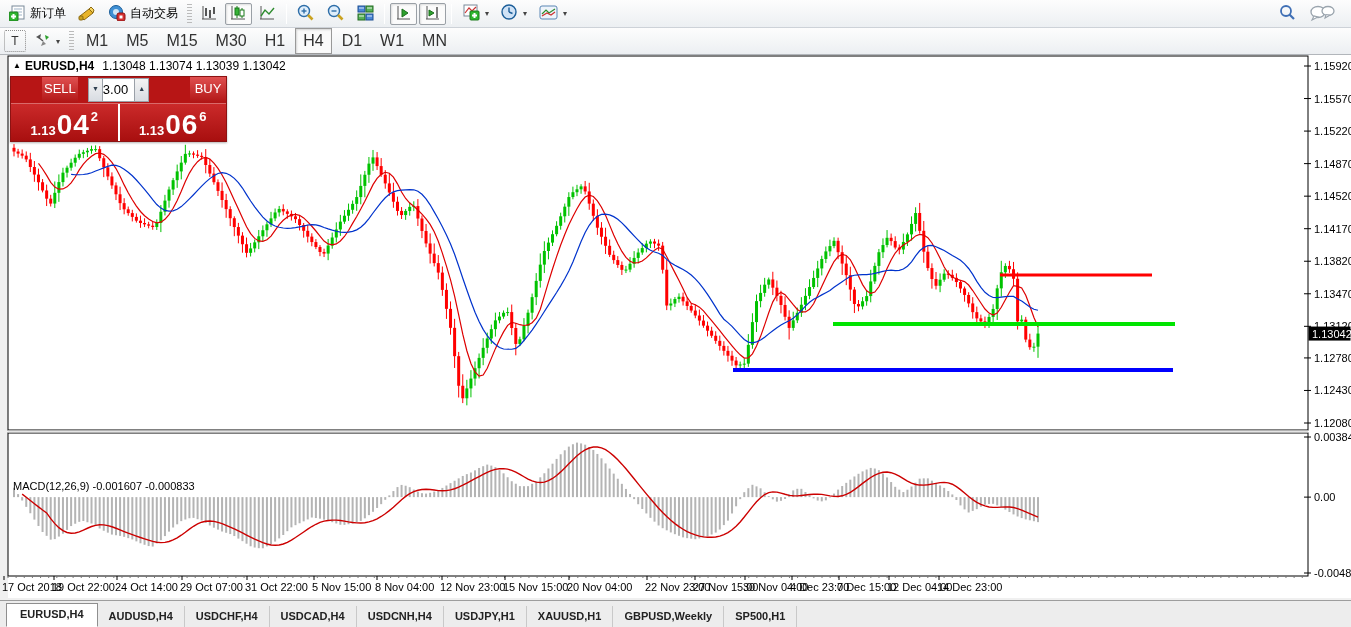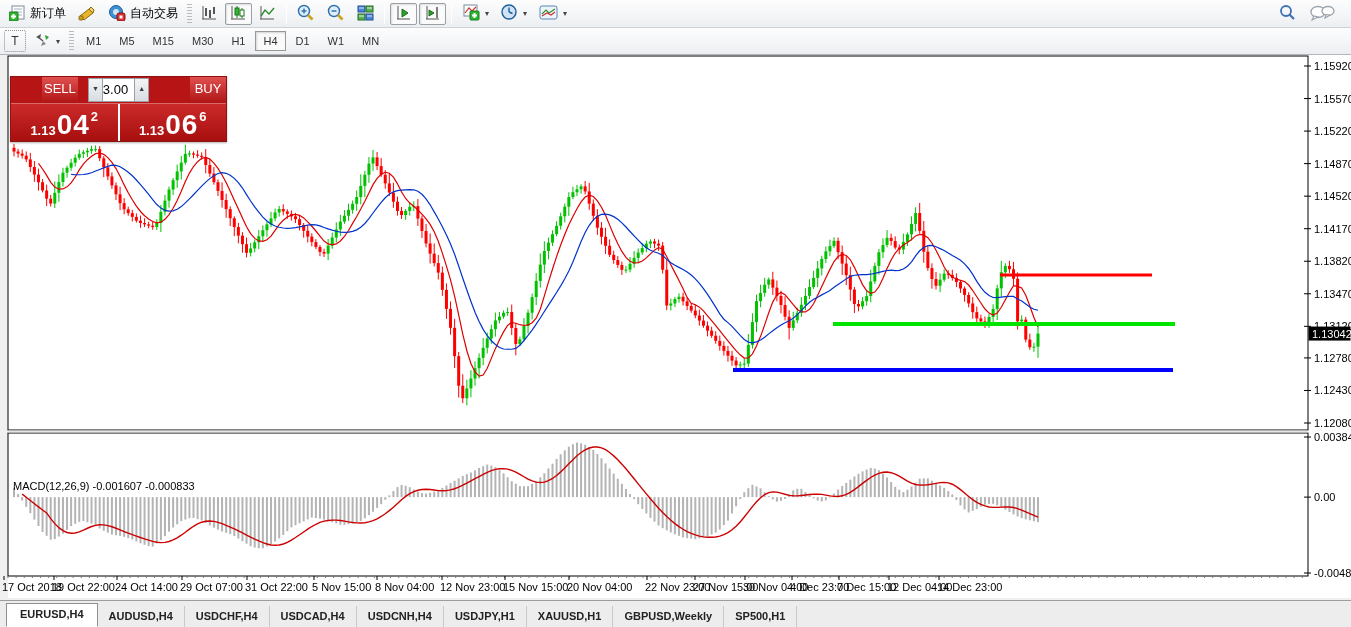--- a/index.html
+++ b/index.html
@@ -13,21 +13,21 @@
   #toolbar2 { height:27px; border-bottom:1px solid #b2b6bb; }
   .tb-btn { display:flex; align-items:center; gap:4px; padding:2px 4px; margin:0 1px;
     border:1px solid transparent; border-radius:2px; height:22px; cursor:default; }
   .tb-btn.selected { border:1px solid #9aa0a6; background:#fbfbfb;
     box-shadow:inset 1px 1px 2px rgba(0,0,0,.12); }
   .tb-btn .lbl { font-size:12px; white-space:nowrap; }
   .tb-sep { width:1px; height:20px; background:#c6cacf; border-right:1px solid #fff; margin:0 4px; }
   .tb-handle { width:5px; height:20px; margin:0 3px;
     background:repeating-linear-gradient(#bbb 0 1px, transparent 1px 3px); }
   .caret { font-size:8px; color:#444; margin-left:1px; }
-  .tf-btn { padding:3px 7px; margin:12px 1px; font-size:11px; color:#333; border:1px solid transparent; }
+  .tf-btn { padding:3px 7px; margin:12px 1px; font-size:16px; color:#333; border:1px solid transparent; }
   .tf-btn.selected { border:1px solid #999; background:#fafafa;
     box-shadow:inset 1px 1px 2px rgba(0,0,0,.15); }
   .spacer { margin-left:auto; }
   .ticon { display:inline-block; }
 
   
   #workspace { position:relative; width:1351px; height:545px; background:#f0f0f0; }
   #chart-svg { position:absolute; left:0; top:0; }
 
   #chart-title { position:absolute; left:13px; top:4px; font-size:12px; z-index:5; }
@@ -1263,20 +1263,23 @@
       <rect x="1012.5219123505976" y="497.11628174192805" width="2" height="17.299983107899322" fill="#b4b4b4"></rect>
       <rect x="1016.601593625498" y="497.11628174192805" width="2" height="19.377848825312356" fill="#b4b4b4"></rect>
       <rect x="1020.6812749003984" y="497.11628174192805" width="2" height="20.971657435522786" fill="#b4b4b4"></rect>
       <rect x="1024.7609561752988" y="497.11628174192805" width="2" height="22.270629240886763" fill="#b4b4b4"></rect>
       <rect x="1028.8406374501992" y="497.11628174192805" width="2" height="23.18137701814993" fill="#b4b4b4"></rect>
       <rect x="1032.9203187250996" y="497.11628174192805" width="2" height="24.092124795412985" fill="#b4b4b4"></rect>
       <rect x="1037" y="497.11628174192805" width="2" height="25.002872572676154" fill="#b4b4b4"></rect>
       <polyline points="22.159362549800797,494.11543896801624 26.239043824701195,497.3030561884371 30.318725099601593,500.49067340885796 34.39840637450199,503.6782906292788 38.47808764940239,506.8659078496997 42.55776892430279,510.0099443659351 46.63745019920319,512.8803217301743 50.71713147410358,518.650130261443 54.79681274900398,523.6509814788619 58.876494023904385,527.6601295610388 62.95617529880478,530.6443701619277 67.03585657370517,532.4952357511113 71.11553784860558,533.2127263285896 75.19521912350598,532.9632786789186 79.27490039840637,531.8317022359577 83.35458167330677,530.1802010744922 87.43426294820716,528.2453561601005 91.51394422310757,526.5127810537059 95.59362549800797,525.3300145772572 99.67330677290836,524.7471399527072 103.75298804780877,524.842187393264 107.83266932270917,525.574758277905 111.91235059760956,526.7784158220743 115.99203187250995,528.2684608508908 120.07171314741035,529.9242509070539 124.15139442231076,531.5465599142872 128.23107569721117,533.1688689215205 132.31075697211156,534.6717806344299 136.39043824701196,536.1038564091076 140.47011952191235,537.4955335627627 144.54980079681275,538.8429382550231 148.62948207171314,540.1195070090519 152.70916334661354,541.3776750213135 156.78884462151393,542.2108274041857 160.86852589641433,542.5816092683665 164.94820717131475,542.3541594979511 169.02788844621514,541.483790577219 173.10756972111554,539.9435239750078 177.18725099601593,537.836569866944 181.26693227091633,535.2072007144225 185.34661354581672,532.2563028110216 189.42629482071712,529.1082541029723 193.50597609561754,526.2773068996627 197.58565737051794,523.9422112639742 201.66533864541833,522.205347262882 205.74501992031873,521.2360570612211 209.82470119521912,521.0075004792708 213.90438247011951,521.3834013468004 217.9840637450199,522.3259897201826 222.0637450199203,523.6598359711409 226.1434262948207,525.2770259750255 230.22310756972112,527.0729660417912 234.30278884462152,528.9488732419512 238.3824701195219,530.9664523185743 242.4621513944223,532.9956529163136 246.5418326693227,535.0248535140529 250.6215139442231,537.0871201063964 254.7011952191235,539.0795192206012 258.7808764940239,540.9313532698778 262.8605577689243,542.65258355804 266.9402390438247,544.0196341550443 271.0199203187251,544.9525379274965 275.0996015936255,545.2819527105617 279.1792828685259,544.9738440495427 283.2589641434263,544.0063524166259 287.3386454183267,542.3305014013933 291.4183266932271,540.0869944202152 295.49800796812747,537.5298447203437 299.57768924302786,534.7491190904288 303.65737051792826,531.9683934605139 307.73705179282865,529.187667830599 311.8167330677291,526.5145796224501 315.8964143426295,524.2537787110397 319.9760956175299,522.4398529568323 324.0557768924303,521.1574734422454 328.1354581673307,520.4417814335112 332.2151394422311,520.1105680817018 336.2948207171315,520.1335344210503 340.37450199203187,520.5106804515567 344.45418326693226,521.1141694409437 348.53386454183266,521.8593303067938 352.61354581673305,522.4648945678086 356.69322709163345,522.8579510141287 360.77290836653384,523.0028049737547 364.85258964143424,522.7157257318981 368.93227091633463,521.9327949224207 373.0119521912351,520.6364419122061 377.0916334661355,518.773401396139 381.17131474103587,516.4715101064966 385.25099601593627,513.7589917374179 389.33067729083666,510.63211079997296 393.41035856573706,507.16941632527687 397.49003984063745,503.40566911309656 401.56972111553785,499.6938728673341 405.64940239043824,496.42480123551906 409.72908366533864,493.69108050797564 413.80876494023903,491.64801017819 417.8884462151394,490.2546036315117 421.9681274900398,489.51974994808006 426.0478087649402,489.3245014757572 430.1274900398406,489.51819349435914 434.207171314741,490.01816101737546 438.2868525896414,490.5793490534142 442.36653386454185,490.8235393482945 446.44621513944224,490.6384942948087 450.52589641434264,489.9221797045861 454.60557768924303,488.7155821922773 458.68525896414343,487.06626006602113 462.7649402390438,485.10754952790876 466.8446215139442,483.0334884751469 470.9243027888446,480.918786686339 475.003984063745,478.73888678055533 479.0836653386454,476.52180492477214 483.1633466135458,474.3733799720113 487.2430278884462,472.3134999420399 491.3227091633466,470.630627591133 495.402390438247,469.3904798541735 499.4820717131474,468.7442056813918 503.56175298804783,468.656006637207 507.6414342629482,469.17811039092066 511.7211155378486,470.38522672113646 515.800796812749,472.1357183392517 519.8804780876494,474.34882259108144 523.9601593625498,476.7467989570946 528.0398406374502,479.03080832287685 532.1195219123506,480.87209307471176 536.199203187251,482.1108572972527 540.2788844621514,482.5527172146884 544.3585657370518,482.1108572972527 548.4382470119522,480.69500322913285 552.5179282868526,478.47013910474516 556.597609561753,475.4483706752522 560.6772908366534,471.9022502811154 564.7569721115538,467.9159993625661 568.8366533864541,463.7889758519257 572.9163346613545,459.6705993064015 576.9960159362549,455.81578225761785 581.0756972111553,452.5000170141755 585.1553784860557,449.85421862793316 589.2350597609561,448.00532454679603 593.3147410358565,447.01040474053076 597.3944223107569,446.9747792442522 601.4741035856573,447.86939425517 605.5537848605578,449.73710413239985 609.6334661354582,452.43713628385075 613.7131474103586,455.88302105836107 617.792828685259,459.8070484159345 621.8725099601594,464.1590659588973 625.9521912350598,468.81213623934434 630.0318725099602,473.70918928750893 634.1115537848606,478.7302052275787 638.191235059761,483.8303927802521 642.2709163346614,488.8911501719958 646.3505976095618,493.8810716255079 650.4302788844622,498.7926861629281 654.5099601593625,503.5626288238851 658.589641434263,508.19089960837897 662.6693227091633,512.5539045616827 666.7490039840637,516.5863418032391 670.8286852589641,520.2882113330481 674.9083665338645,523.6174312542113 678.9880478087649,526.5964836760304 683.0677290836653,529.2567743758074 687.1474103585657,531.5146929655125 691.2270916334661,533.4066258743544 695.3067729083665,534.9325731023332 699.3864541832669,536.0691301972012 703.4661354581673,536.8515076009112 707.5458167330677,537.2797053134634 711.6254980079681,537.3118720236955 715.7051792828685,536.954441073654 719.7848605577689,536.0834495714336 723.8645418326693,534.6305980219033 727.9442231075697,532.6228649562258 732.0239043824702,529.763313592312 736.1035856573706,526.1948263817413 740.183266932271,521.9474947631181 744.2629482071713,517.044146724349 748.3426294820717,511.900067176746 752.4223107569721,506.58993131105234 756.5019920318725,501.79335599753756 760.5816733067729,497.70759580443143 764.6613545816733,494.5604117928938 768.7410358565737,492.6326573898973 772.8207171314741,491.8559869831639 776.9003984063745,492.132689866881 780.9800796812749,493.09492414500716 785.0597609561753,494.2963334782463 789.1394422310757,495.34503740753405 793.2191235059761,495.79122080752785 797.2988047808765,495.84535080915504 801.3784860557769,495.45917734706734 805.4581673306773,495.00054231730627 809.5378486055777,494.5419072875452 813.6175298804781,494.1809829635967 817.6972111553785,494.15227503941105 821.7768924302788,494.4156615968493 825.8565737051792,495.09738832660724 829.9362549800796,495.8503660489224 834.01593625498,496.38250028217084 838.0956175298804,496.4694887512394 842.1752988047808,495.80678534473697 846.2549800796812,494.4357225559188 850.3346613545816,492.3563003847849 854.414342629482,489.6790270455198 858.4940239043824,486.6131590939344 862.5737051792828,483.3945857383977 866.6533864541833,480.3221460933241 870.7330677290837,477.4705499373172 874.8127490039841,475.12877884455895 878.8924302788845,473.35960978179287 882.9721115537849,472.3152293350632 887.0517928286853,472.06775319343865 891.1314741035857,472.68514650273244 895.2111553784861,474.13385903829374 899.2908366533865,476.16520408338175 903.3705179282869,478.670229877533 907.4501992031873,481.0938012602901 911.5298804780876,483.09609250258785 915.609561752988,484.48877270419644 919.6892430278884,485.0681193669791 923.7689243027888,485.17101825186137 927.8486055776892,484.7632273769833 931.9282868525896,484.07994419350445 936.00796812749,483.3452980372356 940.0876494023904,482.61065188096666 944.1673306772908,482.40381647538817 948.2470119521912,482.90534045212536 952.3266932270916,484.2148368493165 956.406374501992,486.58687231998124 960.4860557768924,489.59134681924183 964.5657370517928,493.0385459324498 968.6454183266932,496.5746358470518 972.7250996015936,499.66800114770655 976.804780876494,502.30117496487935 980.8844621513944,504.39944751996643 984.9641434262948,505.91975692668956 989.0438247011951,506.9760701852795 993.1235059760957,507.3971773864365 997.203187250996,507.3966585685295 1001.2828685258964,507.1583482099282 1005.3625498007968,506.84100459016514 1009.4422310756972,506.96638558434944 1013.5219123505976,507.55195806201573 1017.601593625498,508.6340392766519 1021.6812749003984,510.11699379407315 1025.7609561752988,511.83282343487986 1029.8406374501992,513.6652388710671 1033.9203187250996,515.421758659149 1038,517.0745395714516" fill="none" stroke="#cc0000" stroke-width="1.4"></polyline>
     </svg>
 
+  <div id="chart-title">
+    <span class="tri">▲</span><span class="sym">EURUSD,H4</span><span>1.13048 1.13074 1.13039 1.13042</span>
+  </div>
 
   <div id="macd-label">MACD(12,26,9) -0.001607 -0.000833</div>
 
   <div id="trade-panel">
     <div class="tp-row1">
       <div class="tp-btn">SELL</div>
       <div class="tp-spin">
         <div class="sbtn">▼</div>
         <div class="sval">3.00</div>
         <div class="sbtn">▲</div>

